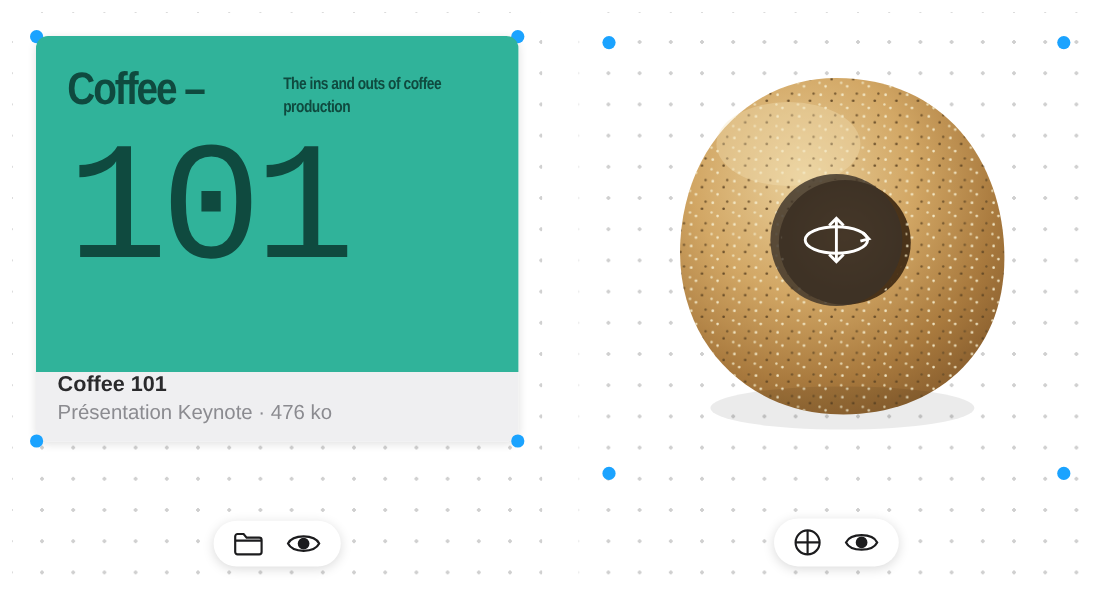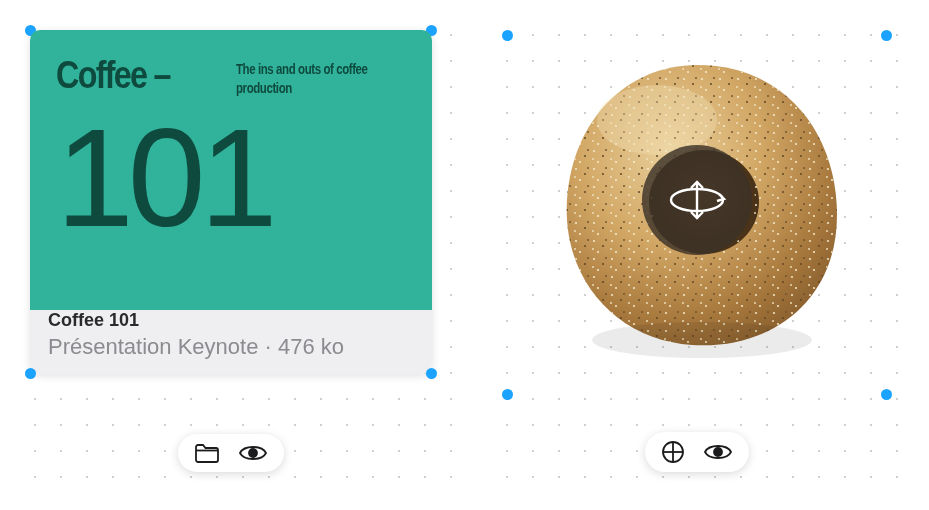--- a/index.html
+++ b/index.html
@@ -65,40 +65,40 @@
       font-weight: 900;
       font-size: 14px;
       line-height: 1.35;
       margin-top: 6px;
       transform: scaleX(0.82);
       transform-origin: left;
       letter-spacing: -0.5px;
       width: 170px;
     }
     .slide-big {
-      font-family: Liberation Sans, sans-serif;
+      font-family: Liberation Mono, monospace;
       font-weight: 300;
       font-size: 140px;
       letter-spacing: -6px;
       line-height: 1;
       margin-top: 10px;
       color: #0f4a3f;
     }
     .meta {
       background: #efeff1;
       padding: 0 18px 14px 18px;
       border-radius: 0 0 10px 10px;
     }
     .meta-title {
       font-size: 18px;
       font-weight: 600;
       color: #2a2a2c;
     }
     .meta-sub {
-      font-size: 22px;
+      font-size: 17px;
       color: #8b8b90;
       margin-top: 3px;
     }
     
     .toolbar {
       position: absolute;
       left: 50%;
       transform: translateX(-50%);
       bottom: 28px;
       background: #ffffff;

